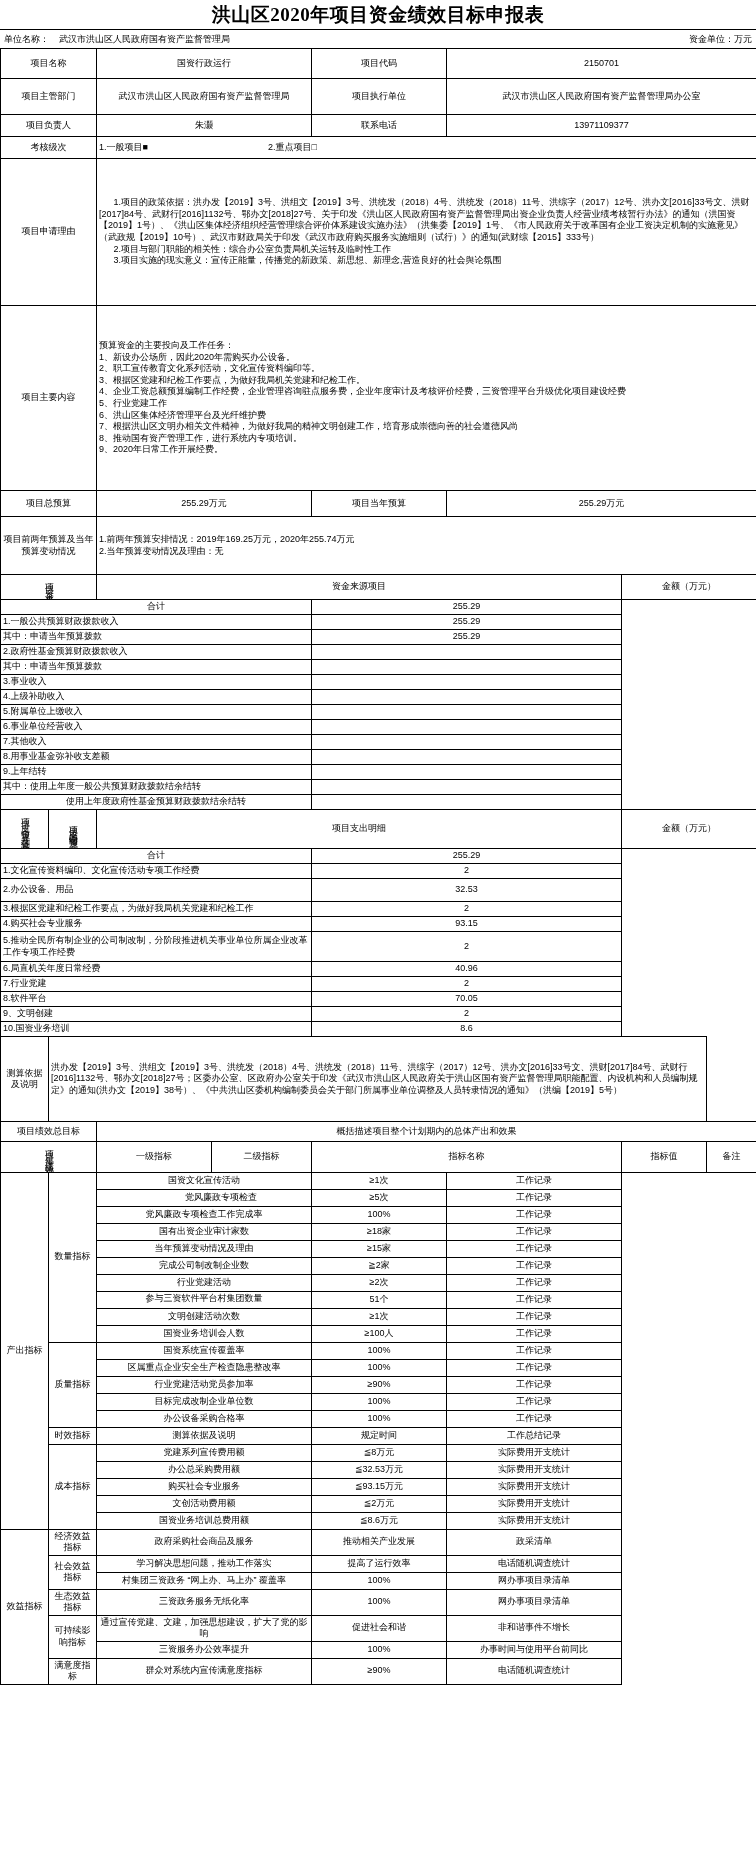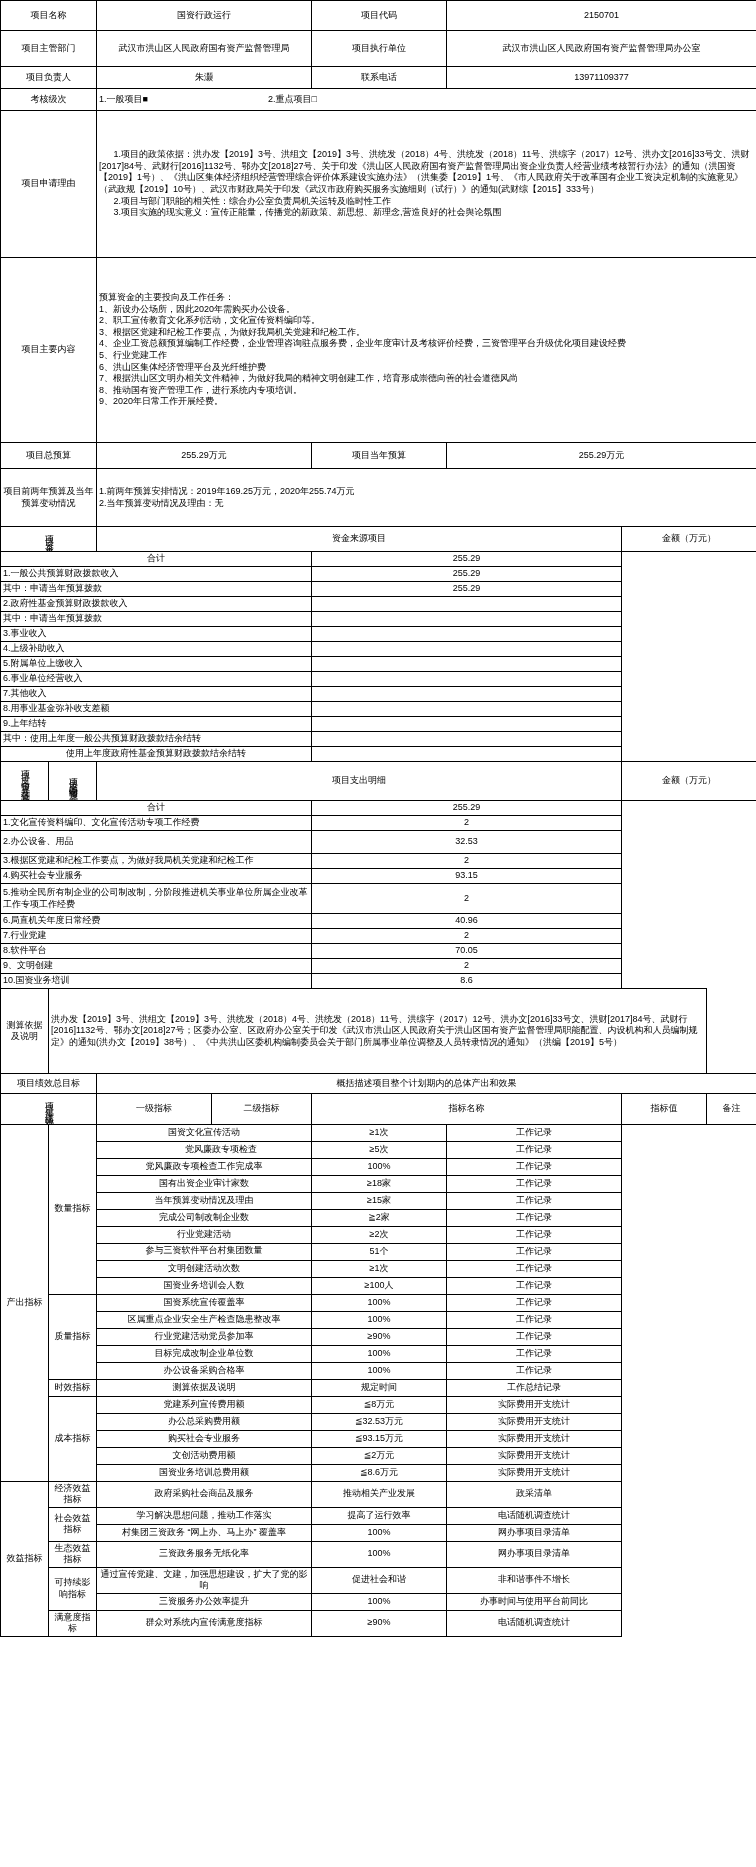--- a/index.html
+++ b/index.html
@@ -97,21 +97,33 @@
   .gap-wide { display: inline-block; width: 120px; }
 
   .sq-filled::after { content: "\25A0"; }
   .sq-empty::after { content: "\25A1"; }
 </style>
 </head>
 <body>
 
 <div class="sheet">
 
-
+  <div class="title-row">
+    <div class="title">洪山区2020年项目资金绩效目标申报表</div>
+  </div>
+
+  <div class="unitline">
+    <div class="left">
+      <span>单位名称：</span>
+      <span>武汉市洪山区人民政府国有资产监督管理局</span>
+    </div>
+    <div>
+      <span>资金单位：万元</span>
+    </div>
+  </div>
 
   <table class="grid">
     <colgroup>
       <col style="width:48px">
       <col style="width:48px">
       <col style="width:115px">
       <col style="width:100px">
       <col style="width:135px">
       <col style="width:175px">
       <col style="width:85px">

